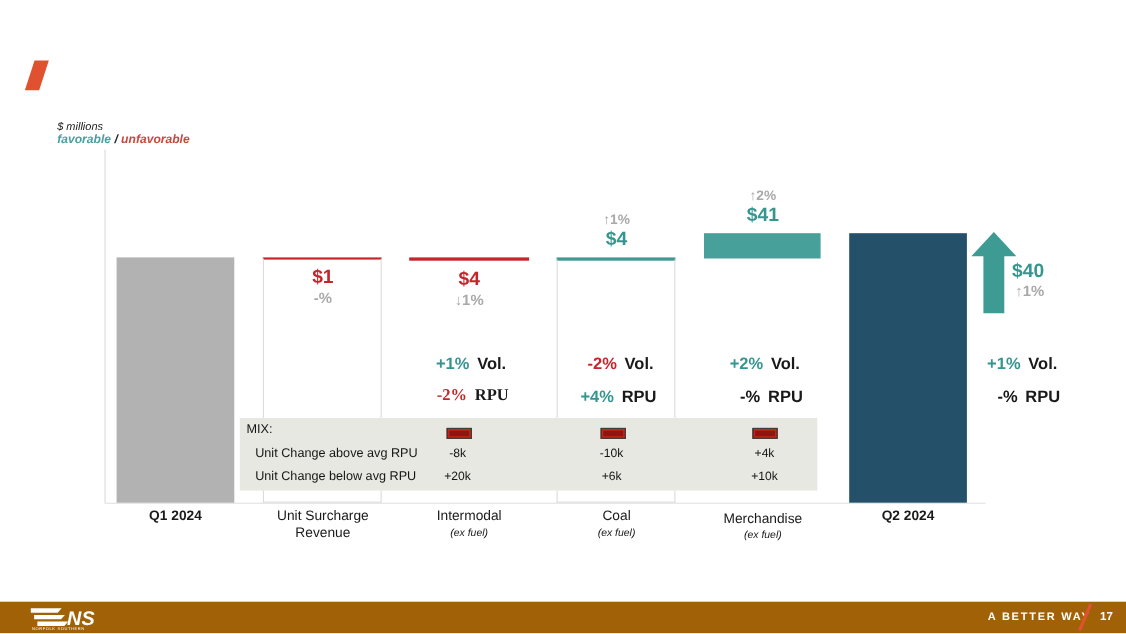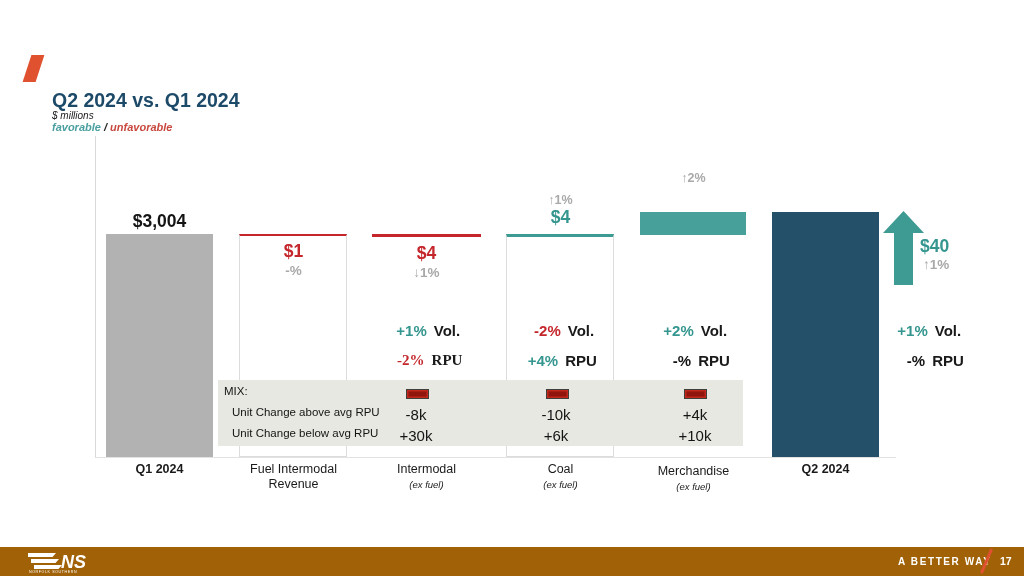--- a/index.html
+++ b/index.html
@@ -40,21 +40,21 @@
   .val{font-size:17.5px;font-weight:bold;white-space:nowrap;}
   .chg{font-size:13.5px;font-weight:bold;color:#A9A9A9;white-space:nowrap;}
 
   
   .volrpu{font-size:15px;font-weight:bold;color:#1a1a1a;white-space:nowrap;}
   .volrpu .pct{display:inline-block;min-width:34px;text-align:right;margin-right:7px;}
 
   
   .mix-bg{left:218px;top:380px;width:525px;height:66px;background:#E8E8E2;}
   .mix-txt{font-size:11.5px;color:#141414;white-space:nowrap;}
-  .mix-val{font-size:15px;color:#141414;width:80px;text-align:center;}
+  .mix-val{font-size:11px;color:#141414;width:80px;text-align:center;}
   .mix-bar{width:21px;height:8px;background:#8F150D;border:1px solid #3F3F3C;
            box-shadow:inset 0 0 0 1.5px #C1271A;}
 
   
   .xlab{font-size:12.5px;color:#1a1a1a;line-height:15px;}
   .xlab .sub{font-size:9.5px;font-style:italic;}
 
   
   .sum-val{left:920px;top:236px;font-size:17.5px;font-weight:bold;color:#35968F;}
   .sum-chg{left:923px;top:257px;font-size:13.5px;font-weight:bold;color:#A9A9A9;}
@@ -64,32 +64,30 @@
   .tagline{left:898px;top:9px;font-size:10px;letter-spacing:1.6px;color:#fff;font-weight:600;white-space:nowrap;}
   .footer-slash{left:985px;top:1px;width:2.5px;height:26px;background:#E0512F;transform:rotate(23deg);}
   .page-num{left:1000px;top:8px;font-size:10.5px;color:#fff;font-weight:600;}
 </style>
 </head>
 <body>
 
 <div class="slide">
 
   <div class="abs title-slash"></div>
-  <div class="abs subtitle">Q2 2024 vs. Q1 2024</div>
   <div class="abs units-note i">$ millions</div>
   <div class="abs legend">
     <span class="fav">favorable</span>
     <span class="sep">/</span>
     <span class="unf">unfavorable</span>
   </div>
 
   <div class="abs axis-v"></div>
   <div class="abs axis-base"></div>
 
-  <div class="abs ctr val blk" style="left:92px;top:211px;width:135px;">$3,004</div>
   <div class="abs bar-q1"></div>
 
   <div class="abs box-fuel"></div>
   <div class="abs ctr val red" style="left:226px;top:241px;width:135px;">$1</div>
   <div class="abs ctr chg" style="left:226px;top:263px;width:135px;">-%</div>
 
   <div class="abs line-intermodal"></div>
   <div class="abs ctr val red" style="left:359px;top:243px;width:135px;">$4</div>
   <div class="abs ctr chg" style="left:359px;top:265px;width:135px;">↓1%</div>
   <div class="abs ctr volrpu" style="left:359px;top:322px;width:135px;">
@@ -103,60 +101,61 @@
   <div class="abs ctr val teal" style="left:493px;top:207px;width:135px;">$4</div>
   <div class="abs box-coal"></div>
   <div class="abs ctr volrpu" style="left:493px;top:322px;width:135px;">
     <span class="pct red">-2%</span><span>Vol.</span>
   </div>
   <div class="abs ctr volrpu" style="left:493px;top:352px;width:135px;">
     <span class="pct teal">+4%</span><span>RPU</span>
   </div>
 
   <div class="abs ctr chg" style="left:626px;top:171px;width:135px;font-size:12.5px;">↑2%</div>
+  <div class="abs ctr val teal" style="left:626px;top:185px;width:135px;">$41</div>
   <div class="abs bar-merch"></div>
   <div class="abs ctr volrpu" style="left:626px;top:322px;width:135px;">
     <span class="pct teal">+2%</span><span>Vol.</span>
   </div>
   <div class="abs ctr volrpu" style="left:626px;top:352px;width:135px;">
     <span class="pct blk">-%</span><span>RPU</span>
   </div>
 
   <div class="abs bar-q2"></div>
 
   <div class="abs mix-bg">
     <div class="abs mix-txt" style="left:6px;top:5px;">MIX:</div>
     <div class="abs mix-bar" style="left:188px;top:9px;"></div>
     <div class="abs mix-bar" style="left:328px;top:9px;"></div>
     <div class="abs mix-bar" style="left:466px;top:9px;"></div>
     <div class="abs mix-txt" style="left:14px;top:26px;">Unit Change above avg RPU</div>
     <div class="abs mix-val" style="left:158px;top:26px;">-8k</div>
     <div class="abs mix-val" style="left:298px;top:26px;">-10k</div>
     <div class="abs mix-val" style="left:437px;top:26px;">+4k</div>
     <div class="abs mix-txt" style="left:14px;top:47px;">Unit Change below avg RPU</div>
-    <div class="abs mix-val" style="left:158px;top:47px;">+30k</div>
+    <div class="abs mix-val" style="left:158px;top:47px;">+20k</div>
     <div class="abs mix-val" style="left:298px;top:47px;">+6k</div>
     <div class="abs mix-val" style="left:437px;top:47px;">+10k</div>
   </div>
 
   <svg class="abs" style="left:883px;top:211px;" width="41" height="74" viewBox="0 0 41 74">
     <polygon points="20.5,0 41,22 30,22 30,74 11,74 11,22 0,22" fill="#3E9B94"></polygon>
   </svg>
   <div class="abs sum-val">$40</div>
   <div class="abs sum-chg">↑1%</div>
   <div class="abs ctr volrpu" style="left:855px;top:322px;width:145px;">
     <span class="pct teal">+1%</span><span>Vol.</span>
   </div>
   <div class="abs ctr volrpu" style="left:855px;top:352px;width:145px;">
     <span class="pct blk">-%</span><span>RPU</span>
   </div>
 
   <div class="abs ctr xlab b" style="left:92px;top:462px;width:135px;">Q1 2024</div>
   <div class="abs ctr xlab" style="left:226px;top:462px;width:135px;">
-    <div>Fuel Intermodal</div>
+    <div>Unit Surcharge</div>
     <div>Revenue</div>
   </div>
   <div class="abs ctr xlab" style="left:359px;top:462px;width:135px;">
     <div>Intermodal</div>
     <div class="sub">(ex fuel)</div>
   </div>
   <div class="abs ctr xlab" style="left:493px;top:462px;width:135px;">
     <div>Coal</div>
     <div class="sub">(ex fuel)</div>
   </div>

